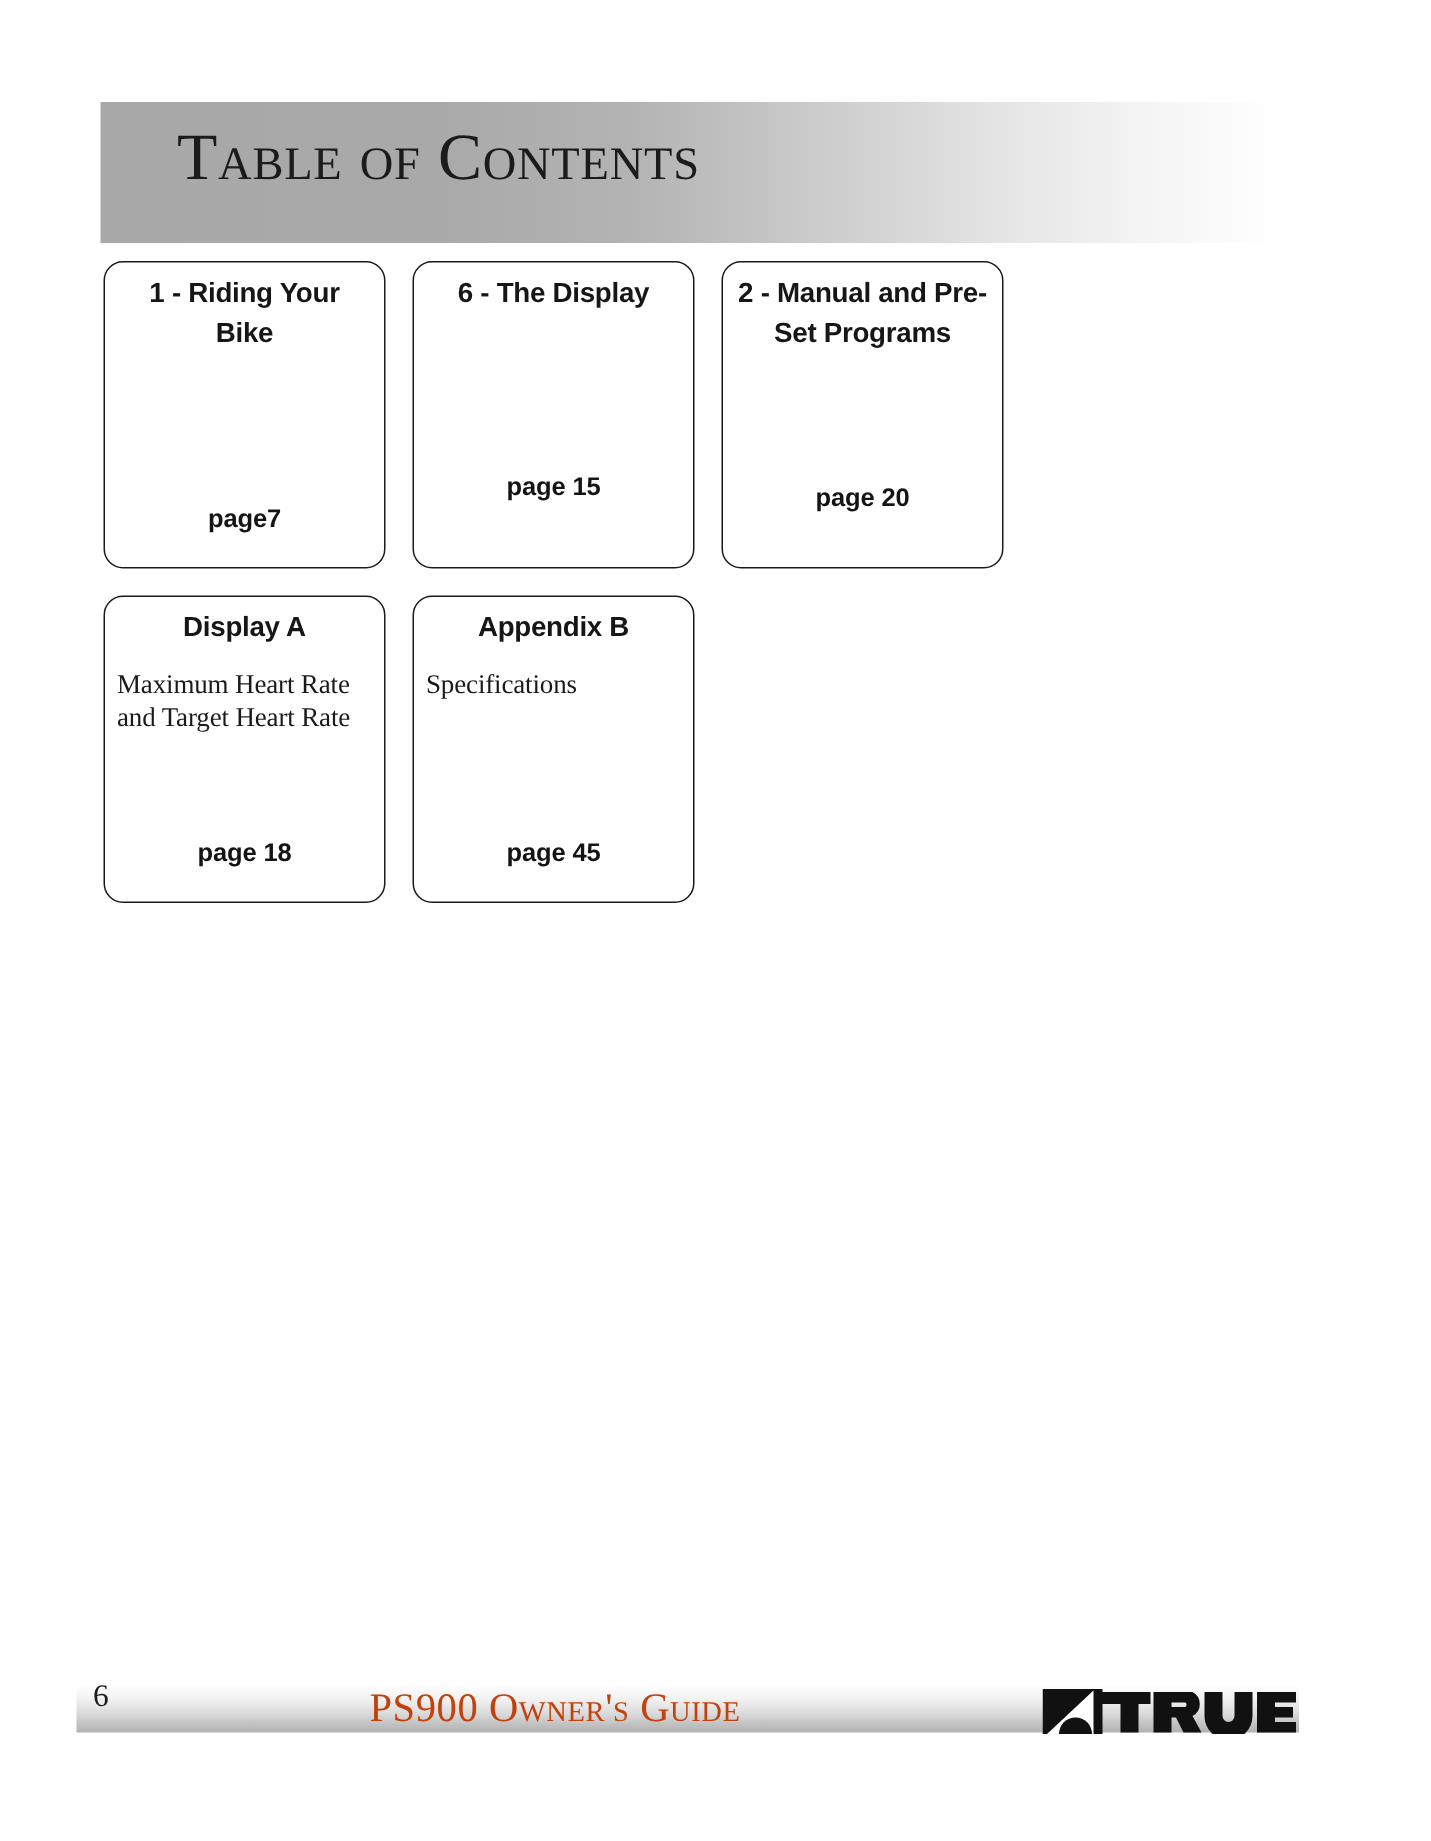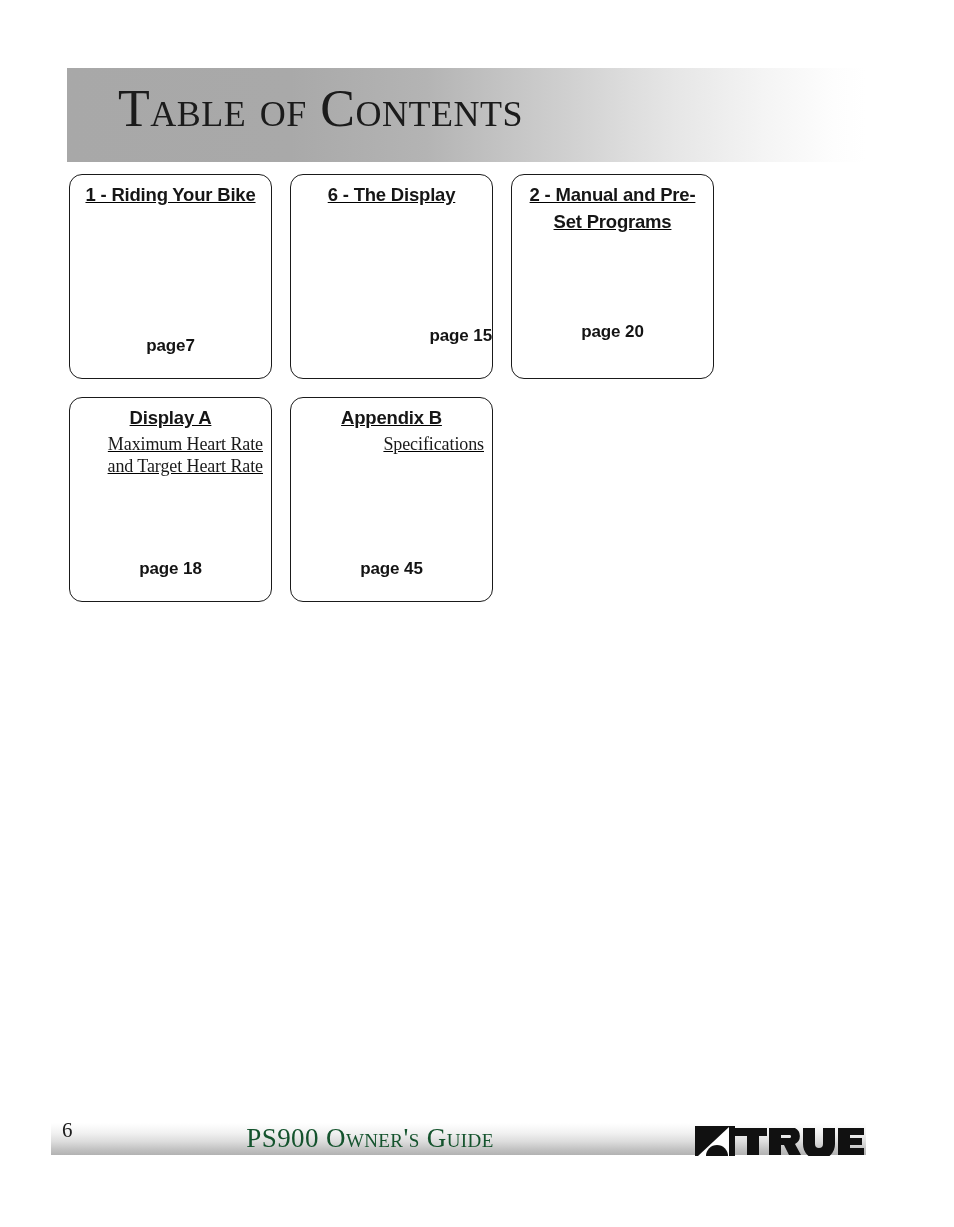--- a/index.html
+++ b/index.html
@@ -31,85 +31,84 @@
         #e6e6e6 76%,
         #f4f4f4 87%,
         #fdfdfd 96%,
         #ffffff 100%);
   }
   .header-title {
     position: absolute;
     left: 118px;
     top: 83px;
     font-family: "Liberation Serif", serif;
-    font-size: 52px;
+    font-size: 44px;
     font-variant: small-caps;
     letter-spacing: 0.5px;
     color: #1b1b1b;
     white-space: nowrap;
     line-height: 1.0;
   }
 
   
   .toc-grid {
     position: absolute;
     left: 69px;
     top: 174px;
     width: 680px;
   }
   .toc-row {
     display: flex;
     gap: 18px;
     margin-bottom: 18px;
   }
   .toc-box {
-    width: 203px;
+    width: 188px;
     height: 205px;
     box-sizing: border-box;
     border: 1.6px solid #1a1a1a;
     border-radius: 13px;
     background: #ffffff;
     position: relative;
     padding: 7px 8px 0 8px;
-    text-decoration: underline;
   }
   .toc-title {
     font-family: "Liberation Sans", sans-serif;
     font-weight: bold;
     font-size: 18.5px;
     line-height: 1.45;
     color: #161616;
     text-align: center;
     letter-spacing: -0.2px;
   }
   .toc-subtitle {
     font-family: "Liberation Serif", serif;
     font-weight: normal;
     font-size: 18px;
     line-height: 1.23;
     color: #1a1a1a;
-    text-align: right;
-    margin-top: 1px;
+    text-align: left;
+    margin-top: 13px;
     letter-spacing: -0.1px;
   }
   .toc-page {
     position: absolute;
     left: 0;
     right: 0;
     bottom: 22px;
     text-align: center;
     font-family: "Liberation Sans", sans-serif;
     font-weight: bold;
     font-size: 17px;
     color: #141414;
     letter-spacing: -0.1px;
   }
   
   .toc-box.pg-high .toc-page { bottom: 36px; }
-  .toc-box.pg-mid  .toc-page { bottom: 32px; text-align: right; }
+  .toc-box.pg-mid  .toc-page { bottom: 43px; }
 
   
   .footer-band {
     position: absolute;
     left: 51px;
     top: 1108px;
     width: 815px;
     height: 47px;
     background: linear-gradient(to bottom,
         #ffffff 0%,
@@ -131,21 +130,21 @@
   .footer-title {
     position: absolute;
     left: 0;
     top: 1124px;
     width: 740px;
     text-align: center;
     font-family: "Liberation Serif", serif;
     font-size: 27px;
     font-variant: small-caps;
     letter-spacing: 0.4px;
-    color: #14532d;
+    color: #c2410c;
     line-height: 1.1;
     white-space: nowrap;
   }
 
   
   .brand-logo {
     position: absolute;
     left: 695px;
     top: 1126px;
     width: 170px;

